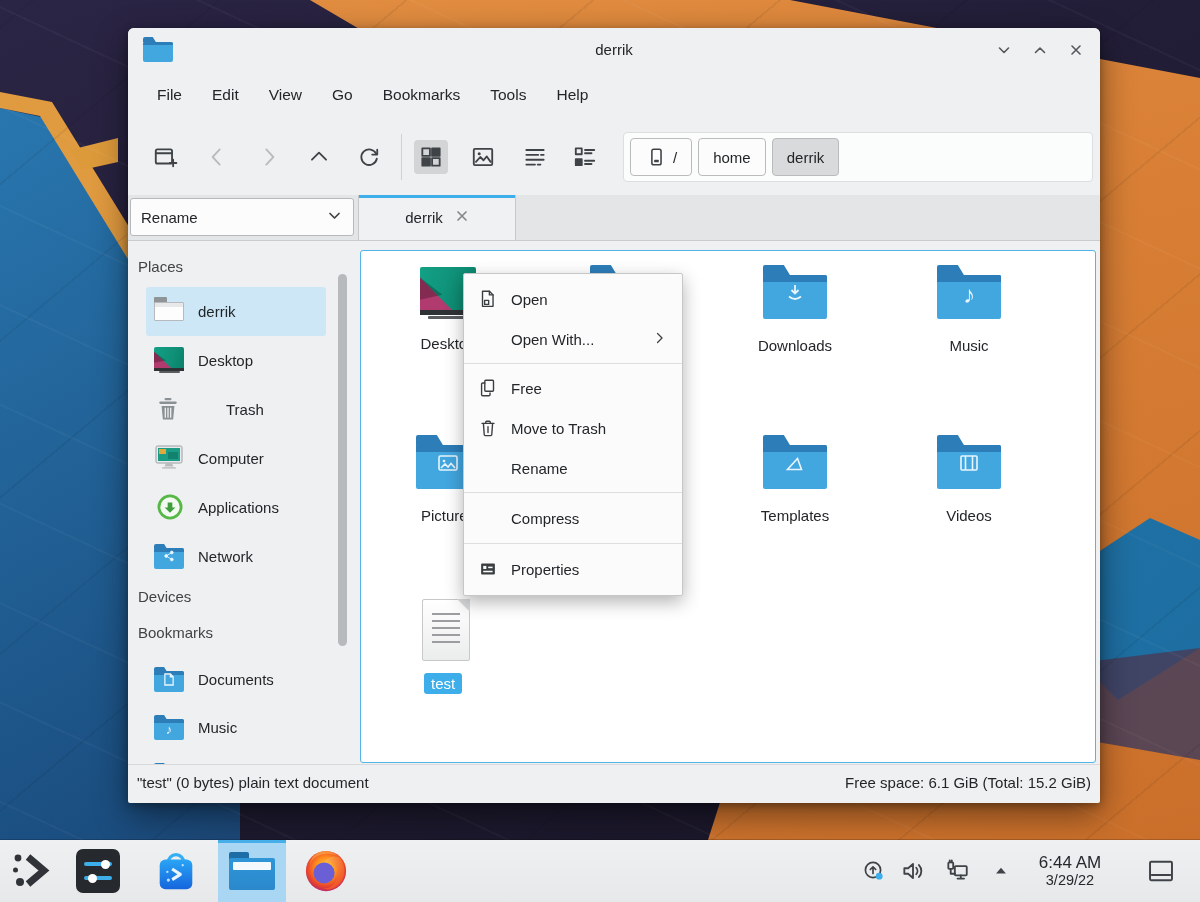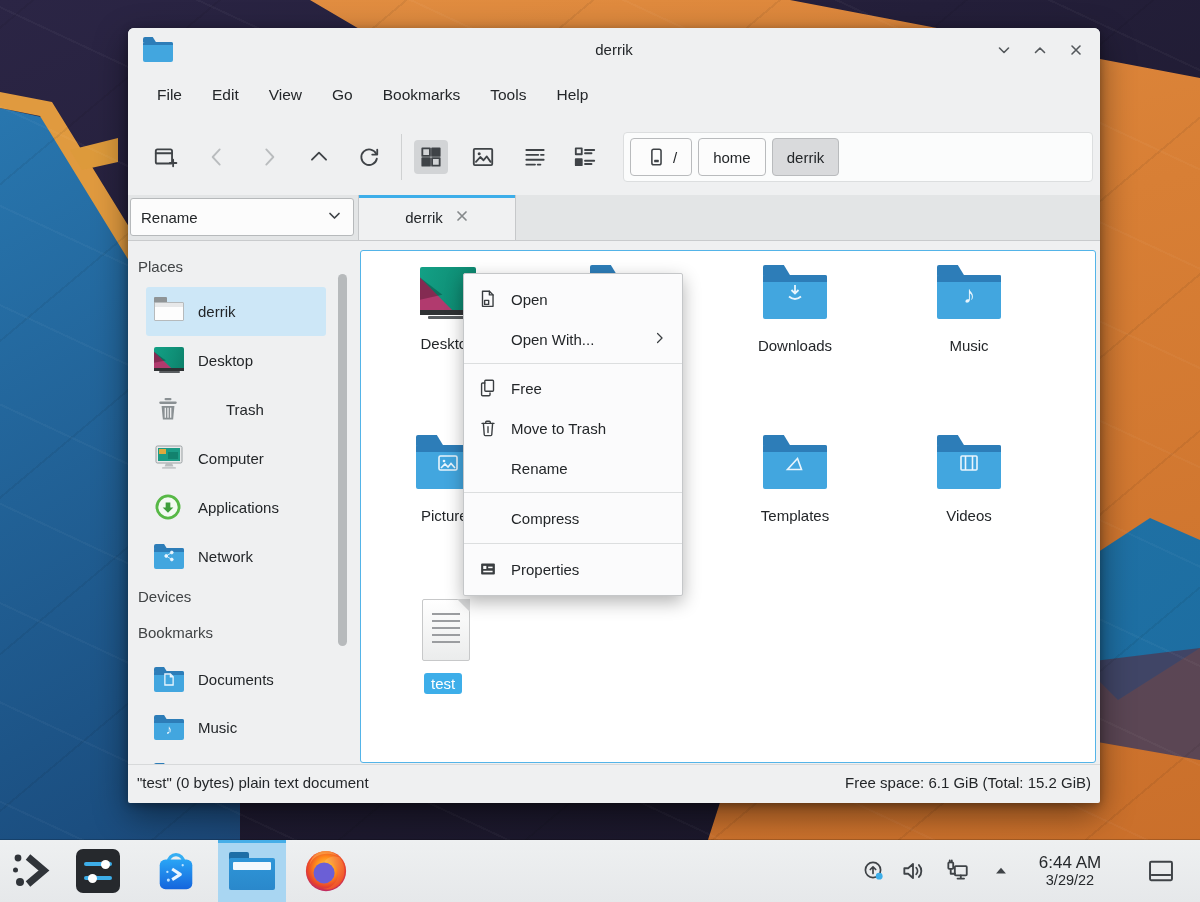--- a/index.html
+++ b/index.html
@@ -310,21 +310,21 @@
               <rect x="4" y="4" width="22" height="13" fill="#1c9b85"></rect>
               <rect x="5" y="5" width="7" height="5" fill="#dfa93e"></rect>
               <rect x="14" y="8" width="10" height="7" fill="#12826e"></rect>
               <path d="M12 19 h6 l1.4 3.4 h-8.8z" fill="#b9bdbf"></path>
               <rect x="8" y="23" width="14" height="1.8" rx="0.9" fill="#c4c7c9"></rect>
             </svg>
         </span>
         <span class="sb-label">Computer</span>
       </div>
 
-      <div class="sb-item" style="top:243px;">
+      <div class="sb-item" style="top:243px;text-align:center;">
         <span class="sb-icon">
           <svg width="28" height="28" viewBox="0 0 24 24">
               <circle cx="12" cy="12" r="9.5" fill="#f3faf2" stroke="#57b846" stroke-width="2.4"></circle>
               <path d="M12 17 l-4.6-4.6 h2.6 v-4.2 h4 v4.2 h2.6z" fill="#3f9f3c"></path>
             </svg>
         </span>
         <span class="sb-label">Applications</span>
       </div>
 
       <div class="sb-item" style="top:292px;">

